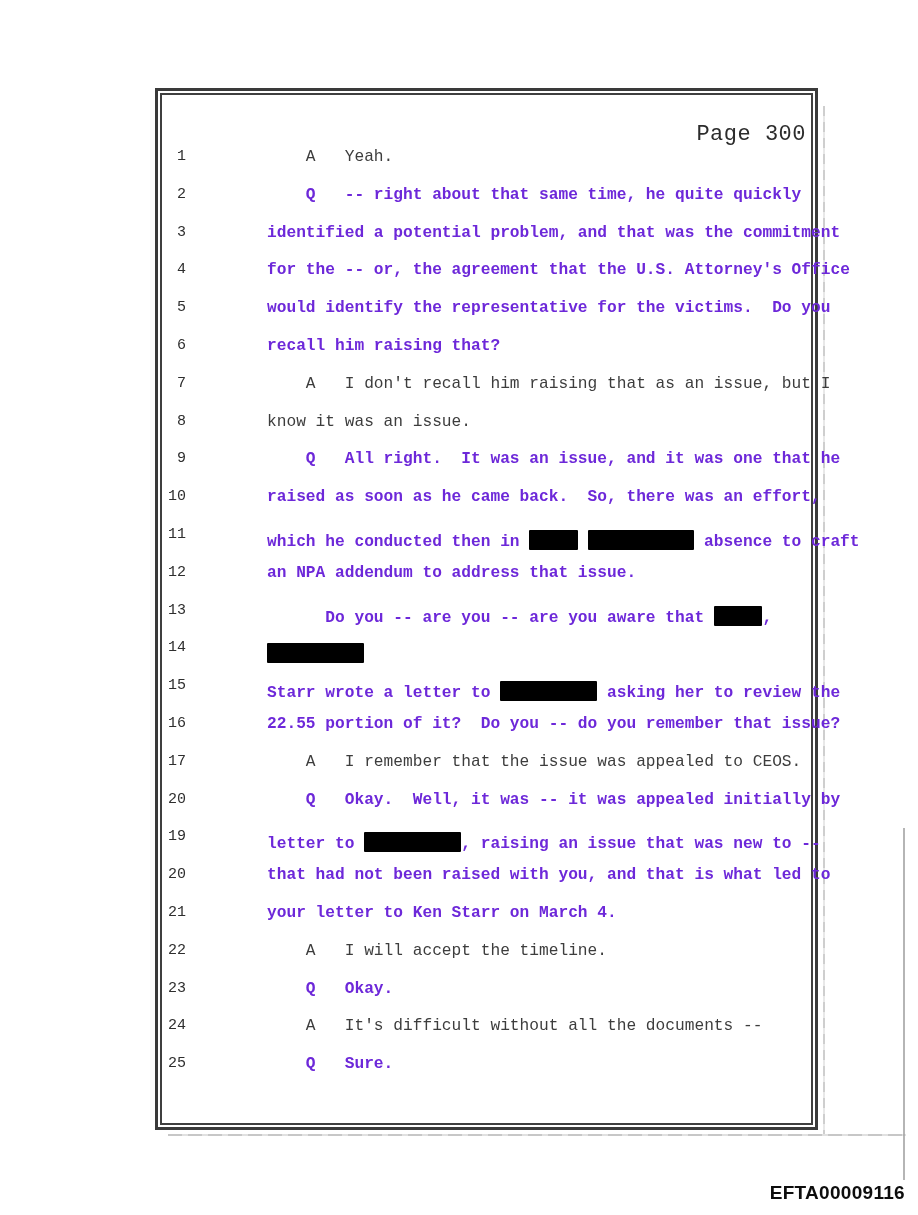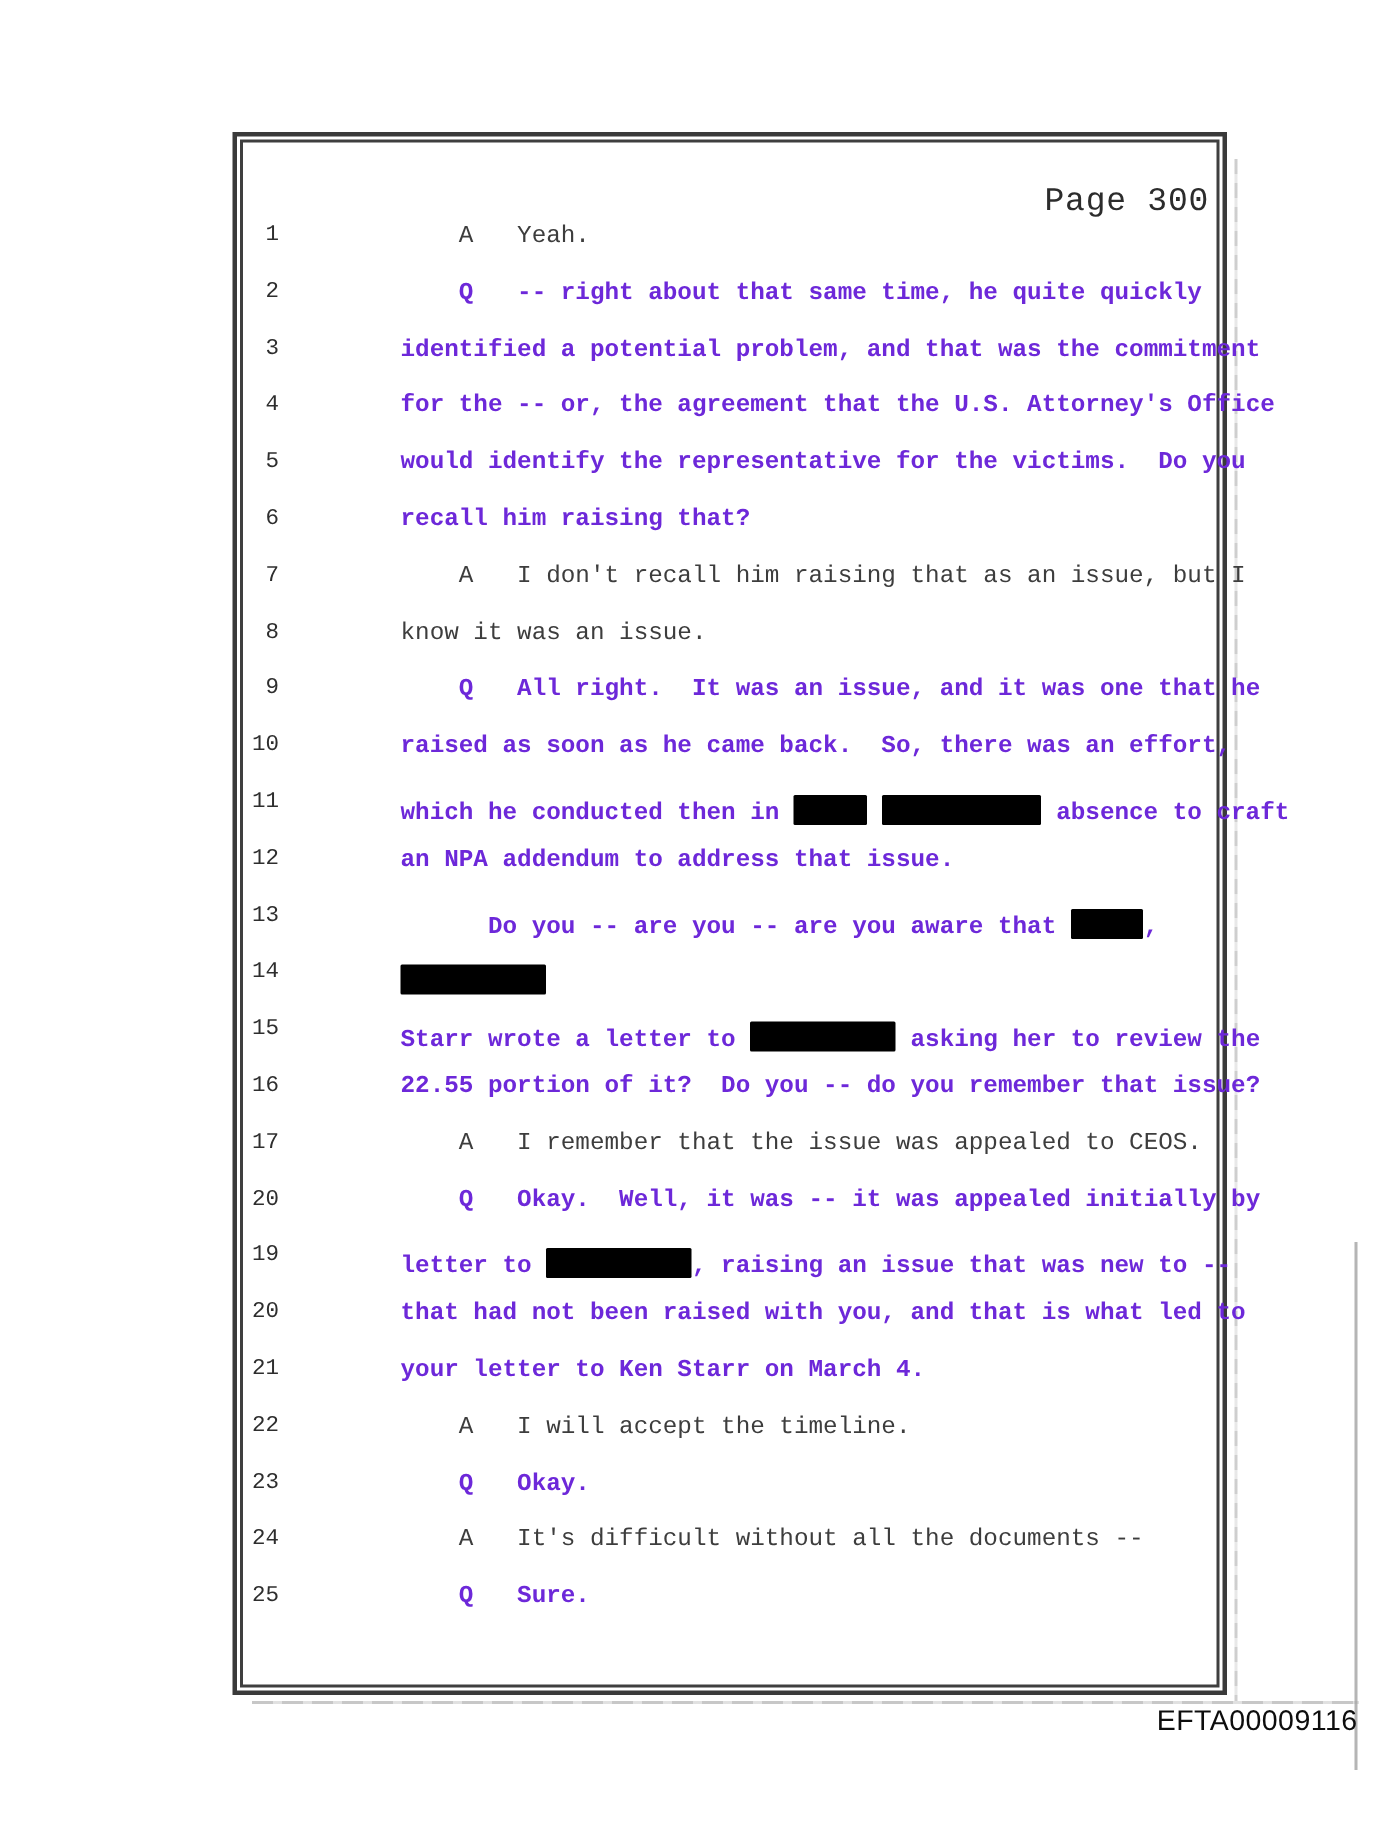--- a/index.html
+++ b/index.html
@@ -101,26 +101,27 @@
   .redact {
     display: inline-block;
     height: 20px;
     background: #000;
     transform: translateY(4px);
     border-radius: 1px;
   }
   
   .bates {
     position: absolute;
-    top: 1137px;
+    top: 1182px;
     right: 13px;
     font-family: "Liberation Sans", sans-serif;
     font-size: 19px;
     color: #0d0d0d;
     letter-spacing: 0.3px;
+    font-weight: bold;
   }
 </style>
 </head>
 <body>
 
 <div class="frame">
   <div class="frame-inner"></div>
 </div>
 
 <div class="shadow-bottom"></div>

